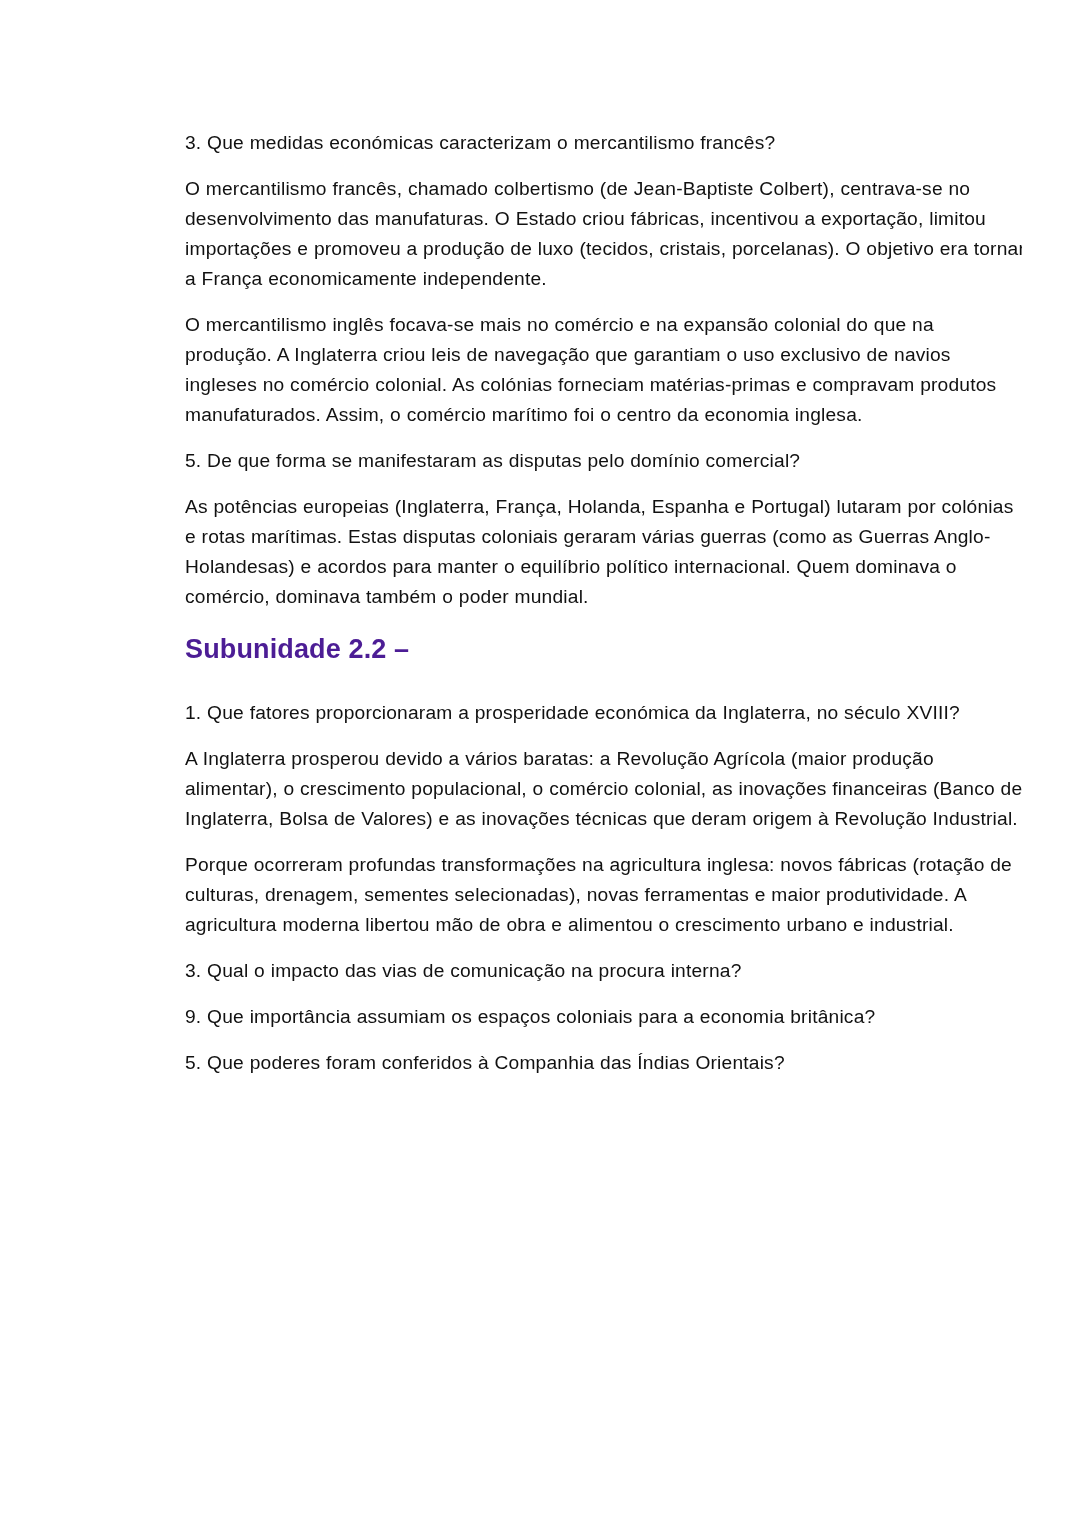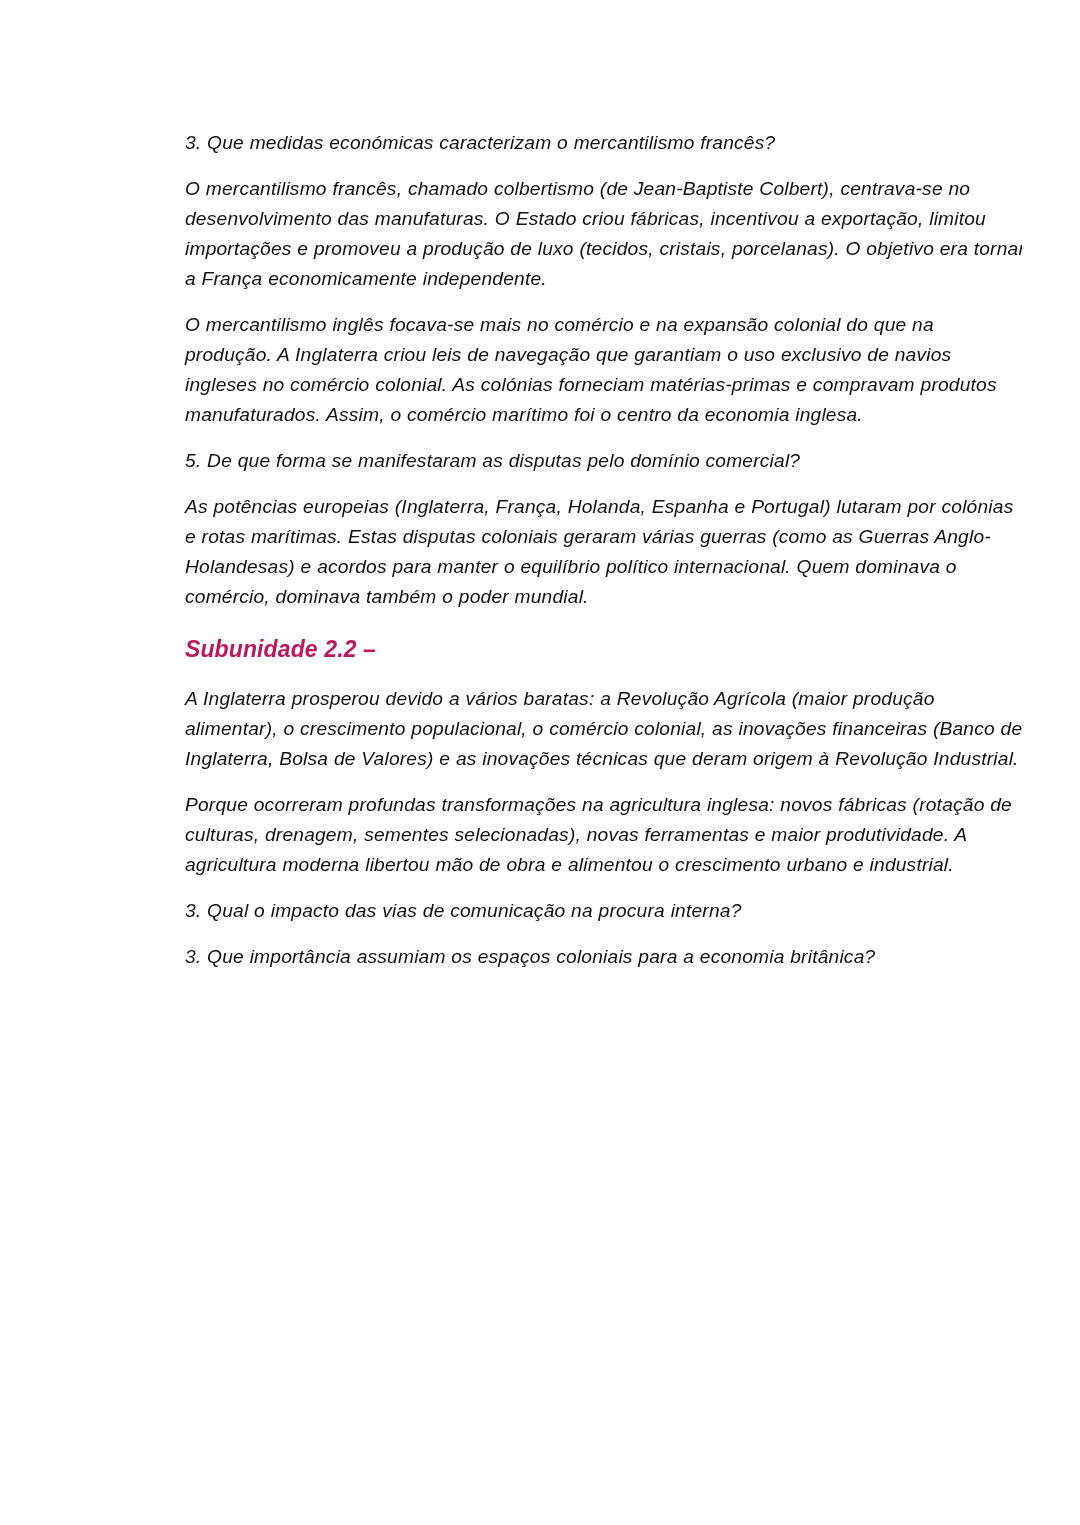--- a/index.html
+++ b/index.html
@@ -13,21 +13,20 @@
     color: #000000;
   }
   .page {
     position: relative;
     width: 964px;
     height: 1525px;
     background: #ffffff;
     margin: 0 auto;
     overflow: hidden;
     box-sizing: border-box;
-    font-style: italic;
   }
   .content {
     position: absolute;
     left: 127px;
     top: 128px;
     width: 840px;
   }
   .para {
     font-size: 19.2px;
     line-height: 30px;
@@ -37,38 +36,40 @@
     word-spacing: 0.01em;
     color: #111111;
   }
   .para.question {
     margin-bottom: 16px;
   }
   .para.answer {
     margin-bottom: 16px;
   }
   .heading {
-    font-size: 23px;
+    font-size: 27px;
     font-weight: bold;
     line-height: 30px;
-    margin: 22px 0 20px 0;
-    color: #be185d;
+    margin: 22px 0 34px 0;
+    color: #4c1d95;
     letter-spacing: 0.005em;
   }
 </style>
 </head>
 <body>
 
 <div class="page">
   <div class="content" id="doc-body">
 
   <p class="para question">3. Que medidas económicas caracterizam o mercantilismo francês?</p>
       <p class="para answer">O mercantilismo francês, chamado colbertismo (de Jean-Baptiste Colbert), centrava-se no desenvolvimento das manufaturas. O Estado criou fábricas, incentivou a exportação, limitou importações e promoveu a produção de luxo (tecidos, cristais, porcelanas). O objetivo era tornar a França economicamente independente.</p>
       <p class="para answer">O mercantilismo inglês focava-se mais no comércio e na expansão colonial do que na produção. A Inglaterra criou leis de navegação que garantiam o uso exclusivo de navios ingleses no comércio colonial. As colónias forneciam matérias-primas e compravam produtos manufaturados. Assim, o comércio marítimo foi o centro da economia inglesa.</p>
       <p class="para question">5. De que forma se manifestaram as disputas pelo domínio comercial?</p>
       <p class="para answer">As potências europeias (Inglaterra, França, Holanda, Espanha e Portugal) lutaram por colónias e rotas marítimas. Estas disputas coloniais geraram várias guerras (como as Guerras Anglo-Holandesas) e acordos para manter o equilíbrio político internacional. Quem dominava o comércio, dominava também o poder mundial.</p>
       <h2 class="heading">Subunidade 2.2 –</h2>
+      <p class="para question">1. Que fatores proporcionaram a prosperidade económica da Inglaterra, no século XVIII?</p>
       <p class="para answer">A Inglaterra prosperou devido a vários baratas: a Revolução Agrícola (maior produção alimentar), o crescimento populacional, o comércio colonial, as inovações financeiras (Banco de Inglaterra, Bolsa de Valores) e as inovações técnicas que deram origem à Revolução Industrial.</p>
       <p class="para answer">Porque ocorreram profundas transformações na agricultura inglesa: novos fábricas (rotação de culturas, drenagem, sementes selecionadas), novas ferramentas e maior produtividade. A agricultura moderna libertou mão de obra e alimentou o crescimento urbano e industrial.</p>
       <p class="para question">3. Qual o impacto das vias de comunicação na procura interna?</p>
-      <p class="para question">3. Que importância assumiam os espaços coloniais para a economia britânica?</p>
+      <p class="para question">9. Que importância assumiam os espaços coloniais para a economia britânica?</p>
+      <p class="para question">5. Que poderes foram conferidos à Companhia das Índias Orientais?</p>
     </div>
 </div>
 
 </body></html>

